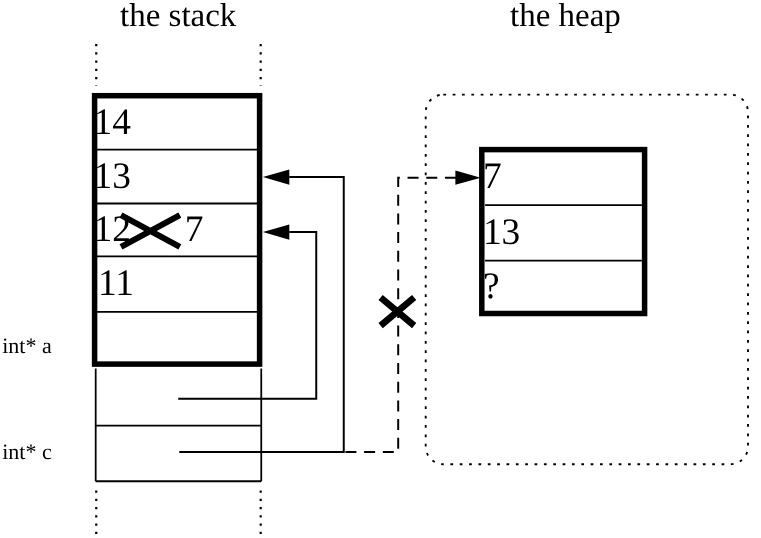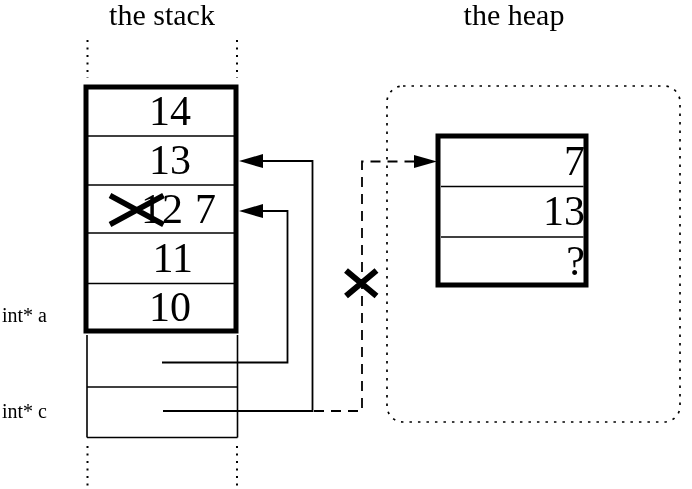--- a/index.html
+++ b/index.html
@@ -24,22 +24,22 @@
   .txt {
     position: absolute;
     color: var(--ink);
     white-space: nowrap;
   }
   .region-title {
     font-size: 30px;
     text-align: center;
   }
   .cell-value {
-    font-size: 42px;
-    text-align: right;
+    font-size: 34px;
+    text-align: left;
   }
   .ptr-label {
     font-size: 20px;
     text-align: left;
   }
 </style>
 </head>
 <body>
 
 <div class="canvas">
@@ -92,22 +92,21 @@
     </g>
   </svg>
 
   <div class="txt region-title" style="left:87px; top:-2px; width:150px;">the stack</div>
   <div class="txt region-title" style="left:439px; top:-2px; width:150px;">the heap</div>
 
   <div class="txt cell-value" style="left:85px; top:87px;  width:106px; height:49px; line-height:49px;">14</div>
   <div class="txt cell-value" style="left:85px; top:136px; width:106px; height:49px; line-height:49px;">13</div>
   <div class="txt cell-value" style="left:85px; top:185px; width:98px;  height:64px; line-height:48px;">12</div>
   <div class="txt cell-value" style="left:168px; top:185px; width:48px; height:48px; line-height:48px;">7</div>
-  <div class="txt cell-value" style="left:87px; top:233px; width:106px; height:50px; line-height:50px;padding-left:20px;">11</div>
-  <div class="txt cell-value" style="left:85px; top:283px; width:106px; height:48px; line-height:48px;">10</div>
+  <div class="txt cell-value" style="left:69px; top:233px; width:106px; height:50px; line-height:50px;padding-left:20px;">11</div>
 
   <div class="txt ptr-label" style="left:2px; top:299px; height:32px; line-height:32px;">int* a</div>
   <div class="txt ptr-label" style="left:2px; top:395px; height:32px; line-height:32px;">int* c</div>
 
   <div class="txt cell-value" style="left:439px; top:136px;  width:146px; height:50px; line-height:50px;">7</div>
   <div class="txt cell-value" style="left:439px; top:186px;  width:146px; height:51px; line-height:51px;">13</div>
   <div class="txt cell-value" style="left:439px; top:237px;  width:146px; height:48px; line-height:48px;">?</div>
 
 </div>
 

